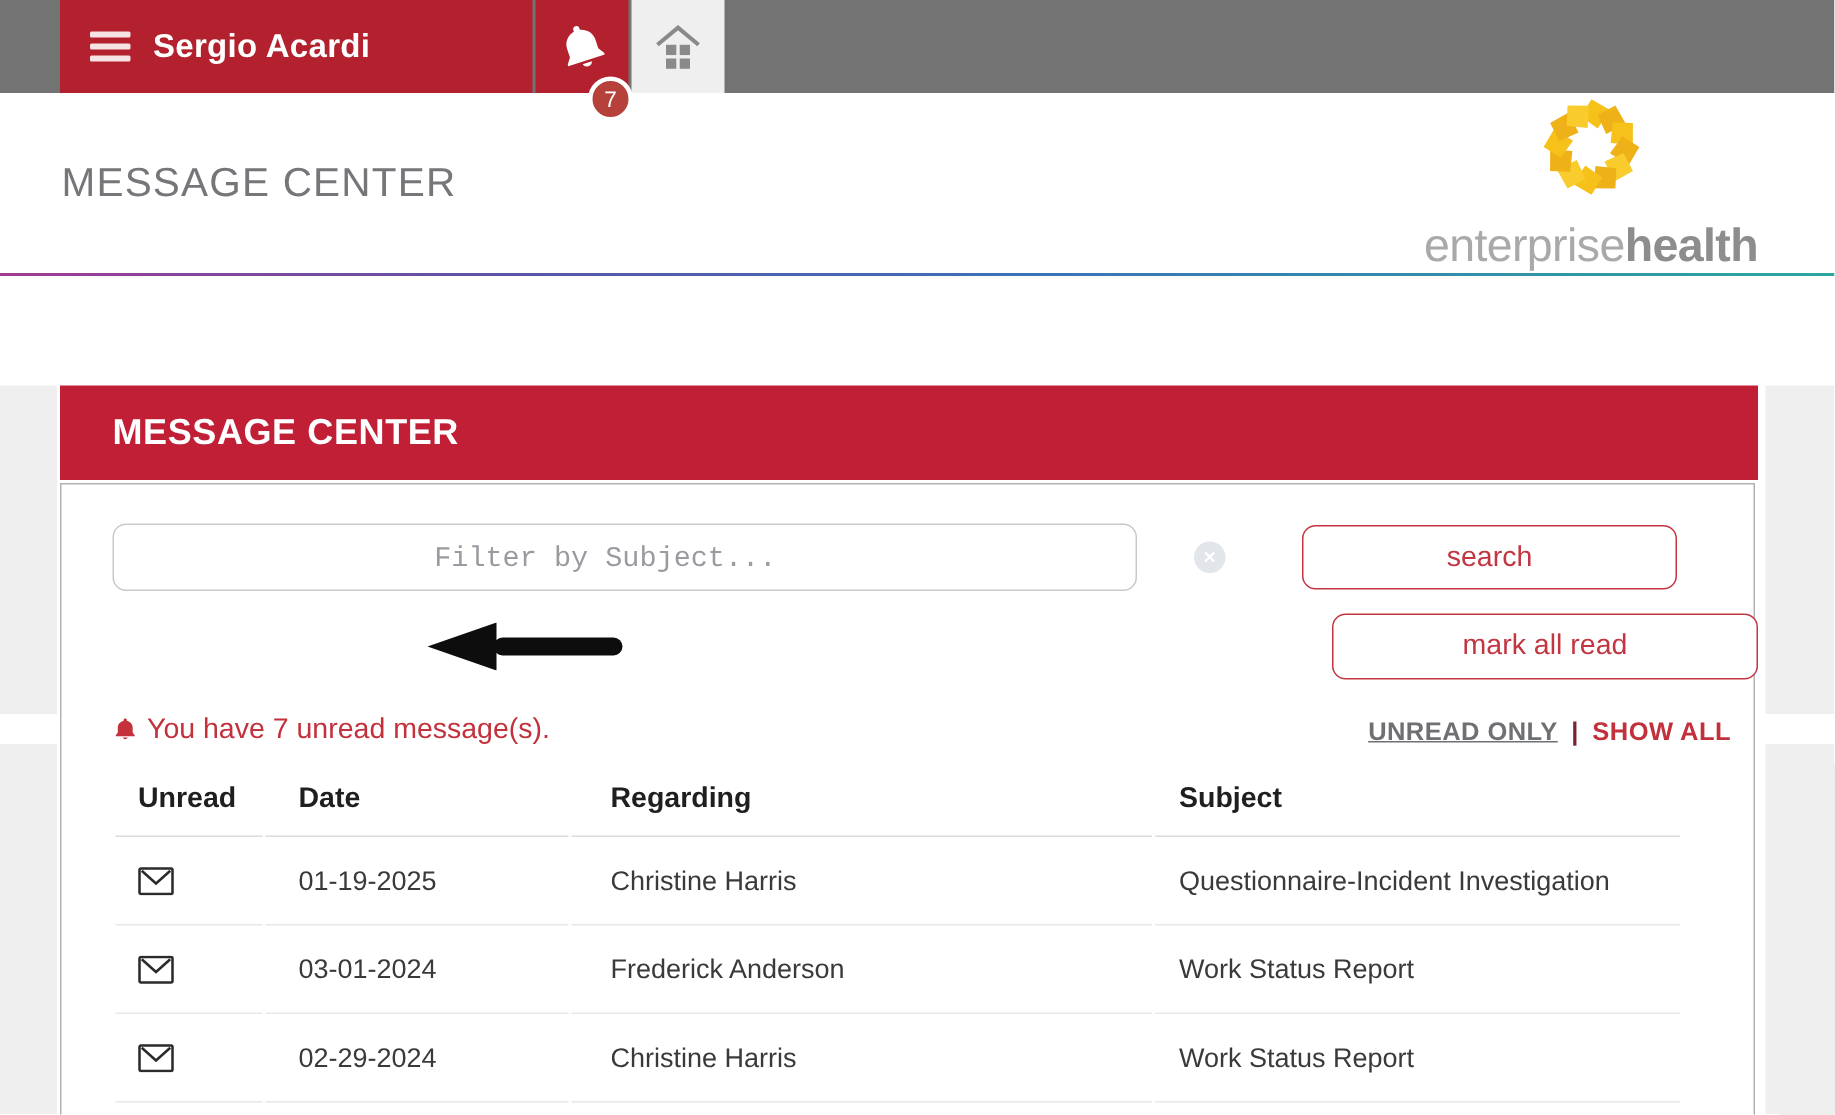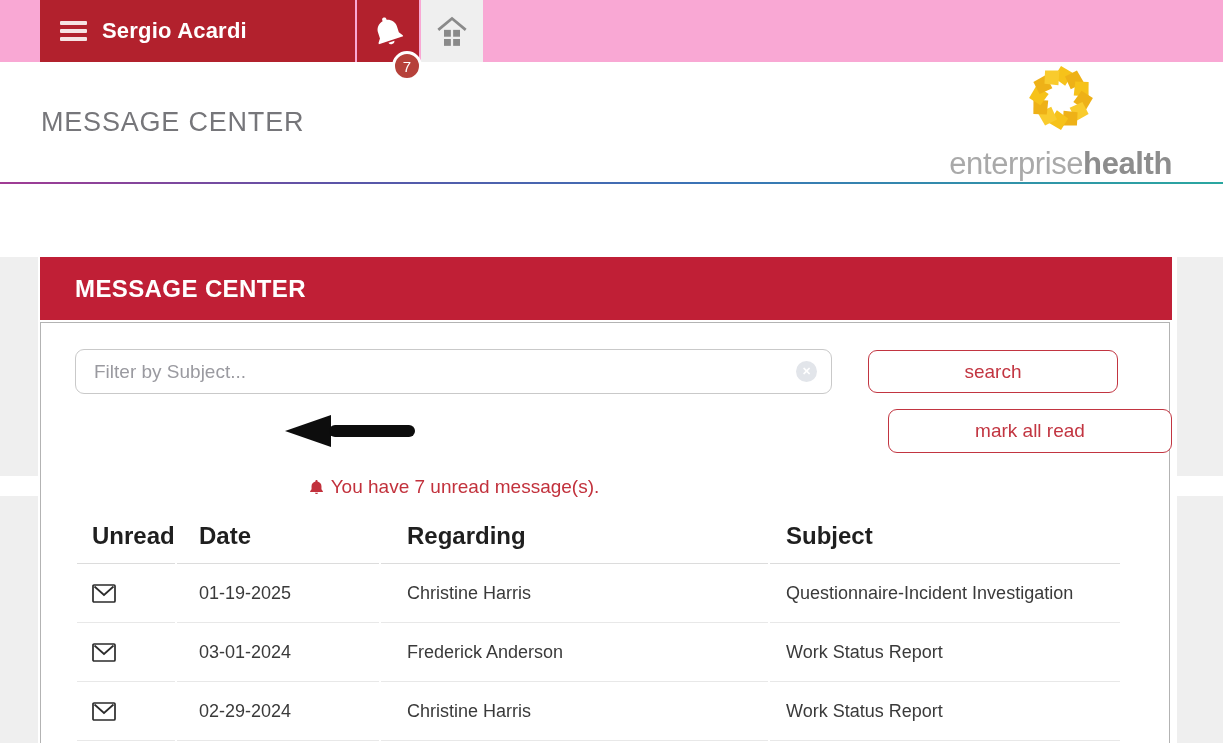--- a/index.html
+++ b/index.html
@@ -3,21 +3,21 @@
 <meta charset="utf-8">
 <style>
   * { margin:0; padding:0; box-sizing:border-box; }
   html,body { width:1223px; height:743px; }
   body {
     position:relative; overflow:hidden; background:#ffffff;
     font-family:"Liberation Sans", sans-serif;
   }
 
   
-  .topbar { position:absolute; left:0; top:0; width:1223px; height:62px; background:#f9a8d4; }
+  .topbar { position:absolute; left:0; top:0; width:1223px; height:62px; background:#737373; }
   .user-block {
     position:absolute; left:40px; top:0; width:315px; height:62px;
     background:#b2212d; display:flex; align-items:center; gap:15px;
     padding:0 20px; cursor:pointer;
   }
   .hamburger { display:flex; flex-direction:column; gap:4px; width:27px; }
   .hamburger i { display:block; height:4px; background:#f6e3e3; border-radius:1px; }
   .user-name { color:#ffffff; font-weight:bold; font-size:22px; letter-spacing:.2px; white-space:nowrap; }
   .bell-btn {
     position:absolute; left:357px; top:0; width:62px; height:62px;
@@ -61,44 +61,44 @@
     position:absolute; left:40px; top:257px; width:1132px; height:63px;
     background:#c01f36; color:#ffffff; display:flex; align-items:center;
     padding-left:35px; font-size:24px; font-weight:bold; letter-spacing:.4px;
   }
   .panel {
     position:absolute; left:40px; top:322px; width:1130px; height:432px;
     background:#ffffff; border:1px solid #b3b3b3;
   }
 
   .filter-input {
-    position:absolute; left:34px; top:26px; width:757px; height:45px;
+    position:absolute; left:34px; top:26px; width:683px; height:45px;
     border:1px solid #c9c9c9; border-radius:9px; padding:0 44px 0 18px;
-    font-size:19px; color:#444; font-family:Liberation Sans, sans-serif; outline:none;
+    font-size:19px; color:#444; font-family:Liberation Mono, monospace; outline:none;text-align:center;
   }
   .filter-input::placeholder { color:#9a9aa0; }
   .clear-icon {
     position:absolute; left:755px; top:38px; width:21px; height:21px; border-radius:50%;
     background:#e2e5ea; color:#ffffff; font-size:11px; font-weight:bold;
     display:flex; align-items:center; justify-content:center; cursor:pointer;
   }
   .clear-icon::before { content:"✕"; }
 
   .btn {
     position:absolute; background:#ffffff; border:1px solid #c23541; border-radius:9px;
     color:#c23541; font-size:19px; font-family:"Liberation Sans", sans-serif; cursor:pointer;
   }
   .btn-search { left:827px; top:27px;  width:250px; height:43px; }
   .btn-send   { left:34px;  top:86px;  width:248px; height:44px; }
   .btn-mark   { left:847px; top:86px;  width:284px; height:44px; }
 
   .arrow-annot { position:absolute; left:244px; top:92px; z-index:6; pointer-events:none; }
 
   .notice {
-    position:absolute; left:34px; top:153px; width:757px; text-align:center;
+    position:absolute; left:34px; top:153px; width:757px; text-align:left;
     color:#c2313c; font-size:19px;
   }
   .notice svg { vertical-align:-3px; margin-right:6px; }
 
   .links {
     position:absolute; right:15px; top:155px; display:flex; align-items:center; gap:9px;
     font-size:17px; font-weight:600; letter-spacing:.3px;
   }
   .link-unread { color:#6f7074; text-decoration:underline; cursor:pointer; }
   .link-sep { color:#7a2230; font-weight:700; }
@@ -106,21 +106,21 @@
 
   
   .msg-table {
     position:absolute; left:34px; top:193px; width:1047px;
     border-collapse:separate; border-spacing:2px 0; table-layout:fixed;
   }
   .msg-table col.c1 { width:98px; }
   .msg-table col.c2 { width:202px; }
   .msg-table col.c3 { width:387px; }
   .msg-table th {
-    text-align:left; font-size:24px; font-weight:bold; color:#1f1f1f;
+    text-align:left; font-size:19px; font-weight:bold; color:#1f1f1f;
     padding:6px 0 13px 0; border-bottom:1px solid #dcdcdc;
   }
   .msg-table td {
     height:59px; font-size:18px; color:#3a3a3a;
     border-bottom:1px solid #e8e8e8; vertical-align:middle;
   }
   .msg-table th.h1, .msg-table td.h1 { padding-left:15px; }
   .msg-table th.h2, .msg-table td.h2 { padding-left:22px; }
   .msg-table th.h3, .msg-table td.h3 { padding-left:26px; }
   .msg-table th.h4, .msg-table td.h4 { padding-left:16px; }
@@ -209,20 +209,25 @@
 
   <div class="notice">
     <svg width="17" height="18" viewBox="0 0 24 24">
       <g fill="#c2313c">
         <path d="M12 2c-.9 0-1.5.6-1.5 1.4v.8C7.2 5 5 7.6 5 10.8v4.4l-2 2.8v.9h18v-.9l-2-2.8v-4.4c0-3.2-2.2-5.8-5.5-6.6v-.8C13.5 2.6 12.9 2 12 2z"></path>
         <path d="M9.7 20a2.4 2.4 0 0 0 4.6 0z"></path>
       </g>
     </svg><span>You have 7 unread message(s).</span>
   </div>
 
+  <div class="links">
+    <a class="link-unread">UNREAD ONLY</a>
+    <span class="link-sep">|</span>
+    <a class="link-showall">SHOW ALL</a>
+  </div>
 
   <table class="msg-table">
     <colgroup>
         <col class="c1">
         <col class="c2">
         <col class="c3">
         <col>
       </colgroup>
     <thead>
       <tr>

